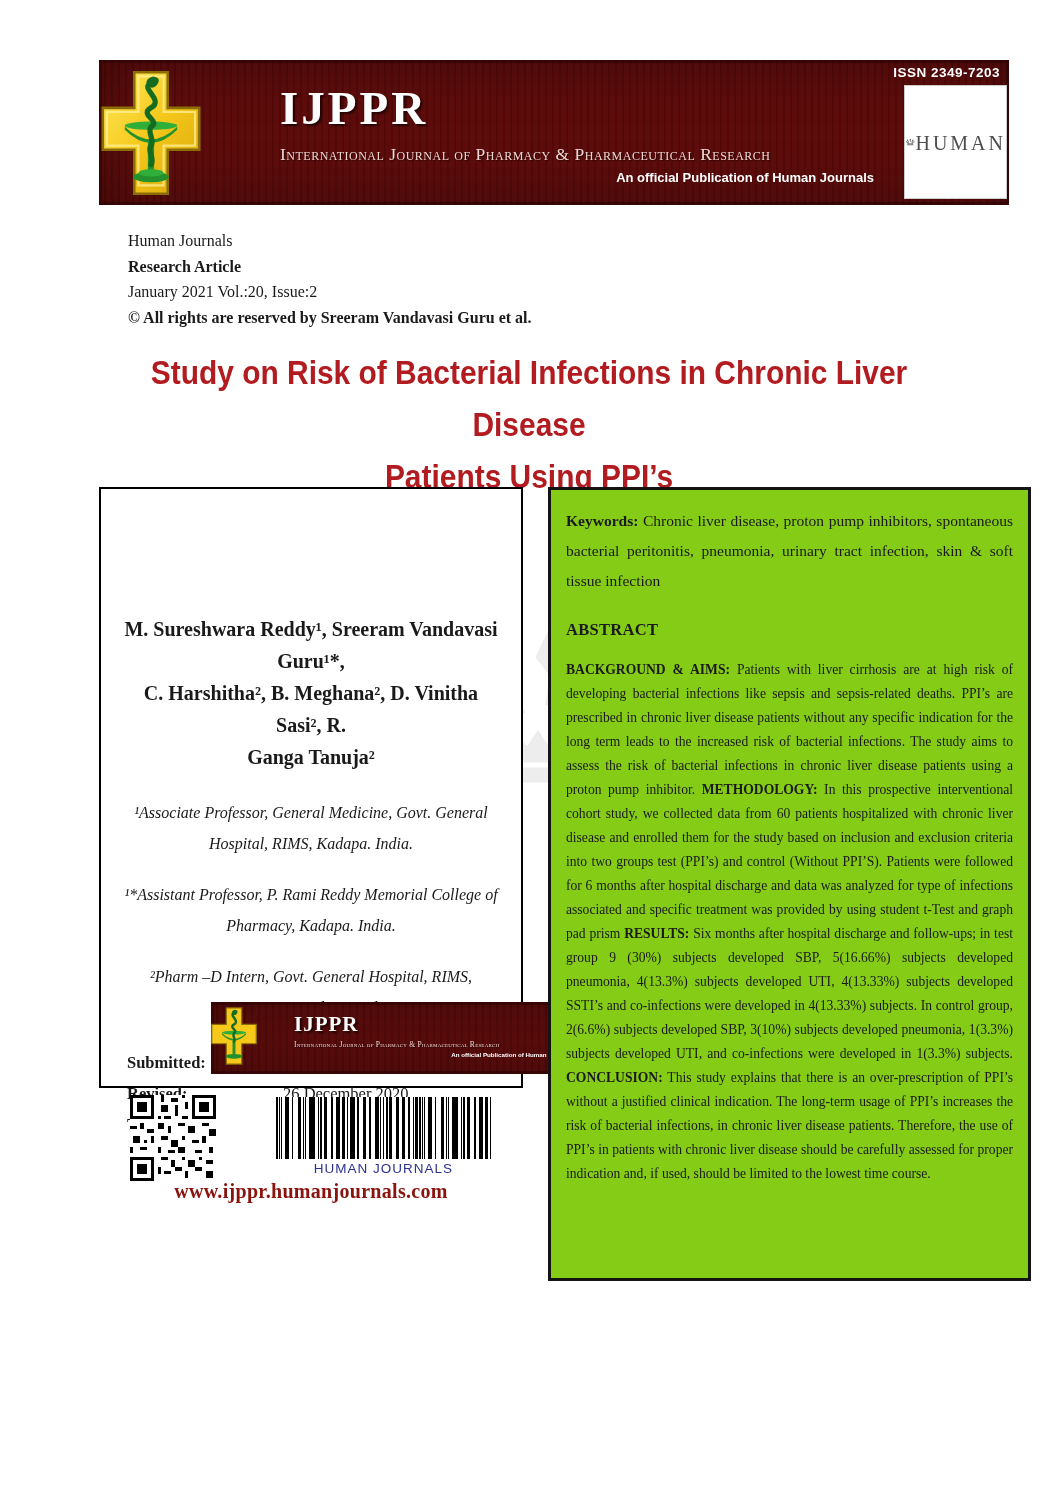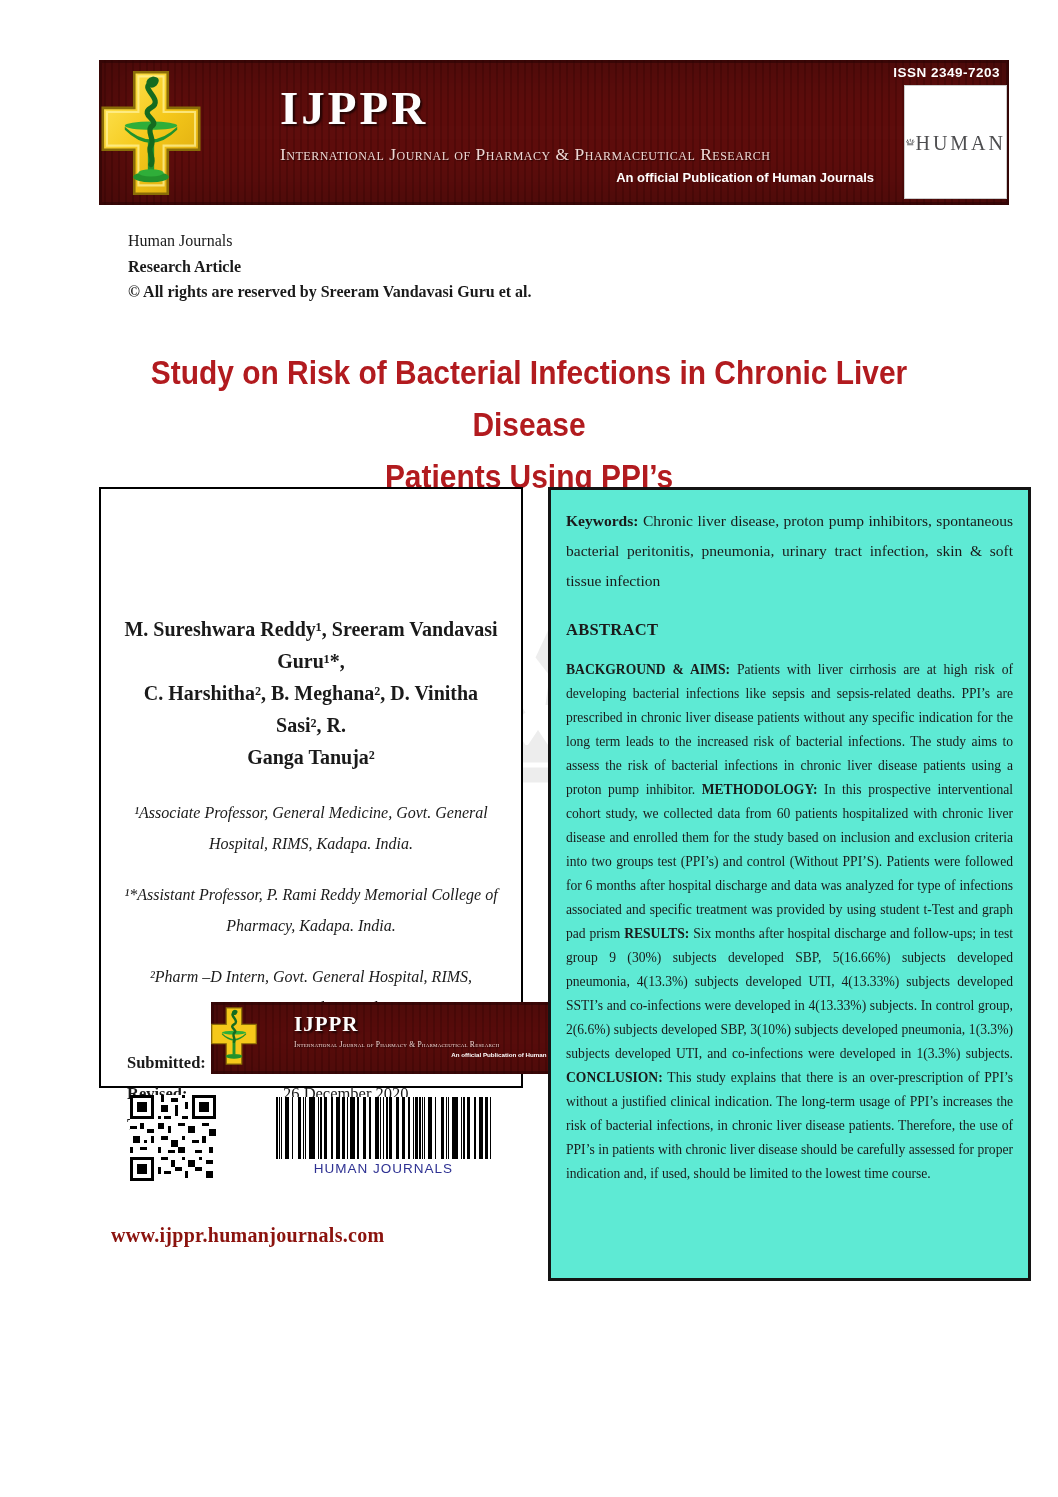--- a/index.html
+++ b/index.html
@@ -70,26 +70,26 @@
 
   
   .qr{position:absolute;left:130px;top:1095px;width:86px;height:86px;z-index:1;}
   .barcode-wrap{position:absolute;left:276px;top:1097px;width:215px;text-align:center;z-index:1;}
   .barcode{height:62px;background-color:#fff;
     background-image:
       repeating-linear-gradient(90deg,#000 0 2px,transparent 2px 5px,#000 5px 6px,transparent 6px 11px),
       repeating-linear-gradient(90deg,transparent 0 3px,#000 3px 4px,transparent 4px 9px,#000 9px 12px,transparent 12px 13px);}
   .barcode-caption{font-family:"Liberation Sans",sans-serif;font-size:13.5px;color:#2e3192;
     letter-spacing:1px;margin-top:2px;white-space:nowrap;}
-  .website{position:absolute;left:111px;top:1180px;width:424px;z-index:1;
-    font-weight:bold;font-size:20px;color:#8b130e;letter-spacing:.3px;text-decoration:none;margin-top:44px;}
+  .website{position:absolute;left:99px;top:1180px;width:424px;text-align:center;z-index:1;
+    font-weight:bold;font-size:20px;color:#8b130e;letter-spacing:.3px;text-decoration:none;}
 
   
   .abstract-box{position:absolute;left:548px;top:487px;width:483px;min-height:794px;
-    background:#5eead4;border:3px solid #141414;box-sizing:border-box;padding:16px 15px 18px;z-index:1;}
+    background:#84cc16;border:3px solid #141414;box-sizing:border-box;padding:16px 15px 18px;z-index:1;}
   .keywords{margin:0;font-size:15.5px;line-height:30px;text-align:justify;}
   .kw-label{font-weight:bold;}
   .abs-heading{margin:24px 0 0;font-size:16.5px;font-weight:bold;letter-spacing:.3px;}
   .abstract-text{margin:18px 0 0;font-size:13.6px;line-height:24px;text-align:justify;}
   .sec-label{font-weight:bold;}
 </style>
 </head>
 <body>
 
 <div class="page">
@@ -159,20 +159,21 @@
             <rect x="20" y="59" width="60" height="6"></rect>
         </g>
       </svg>
       <div class="human-word">HUMAN</div>
     </div>
   </div>
 
   <div class="meta">
     <div>Human Journals</div>
     <div class="bold">Research Article</div>
+    <div>January 2021 Vol.:20, Issue:2</div>
     <div class="bold">© All rights are reserved by Sreeram Vandavasi Guru et al.</div>
   </div>
 
   <h1 class="title">
     <span style="display:block">Study on Risk of Bacterial Infections in Chronic Liver Disease</span>
     <span style="display:block">Patients Using PPI’s</span>
   </h1>
 
   <div class="left-box">
     <div class="banner banner-mini">

